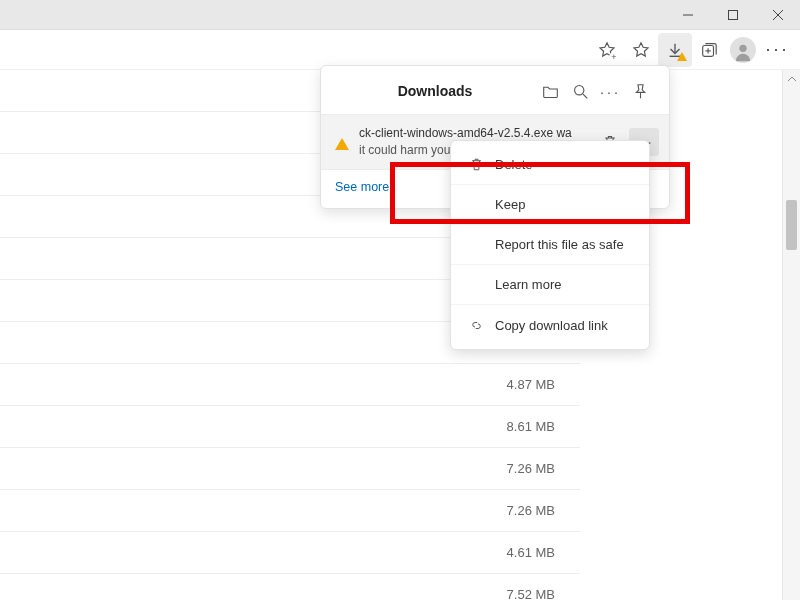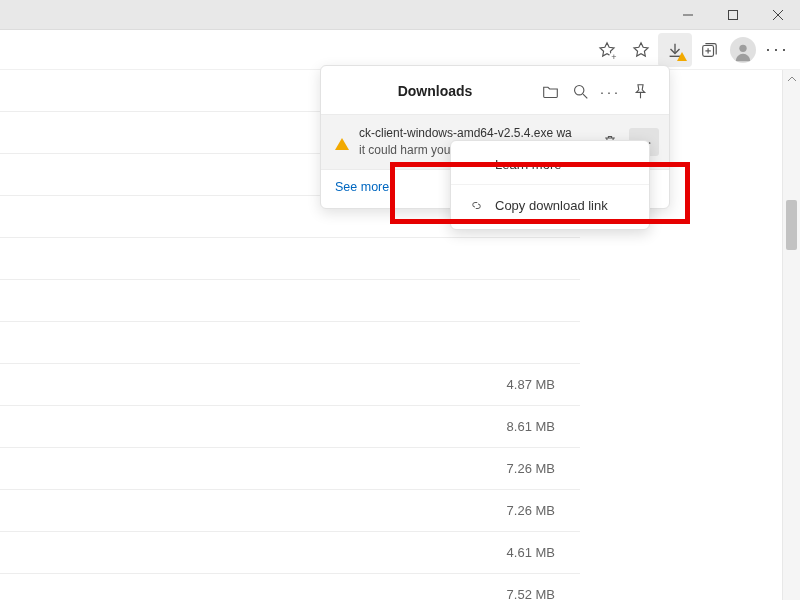--- a/index.html
+++ b/index.html
@@ -407,20 +407,38 @@
         <span class="dots" style="font-size:14px;letter-spacing:2px;">···</span>
       </div>
     </div>
   </div>
 
   <div class="dp-see-more">See more</div>
 </div>
 
 <div class="ctx-menu">
   <div class="ctx-item">
+    <div class="ctx-icon">
+      <svg viewBox="0 0 20 20" fill="none" stroke="currentColor" stroke-width="1.3">
+        <path d="M4 5 h12"></path>
+          <path d="M8 5 V3 h4 v2"></path>
+          <path d="M6 5 l1 12 h6 l1-12"></path>
+      </svg>
+    </div>
+    <div class="ctx-label">Delete</div>
+  </div>
+  <div class="ctx-item">
+    <div class="ctx-icon"></div>
+    <div class="ctx-label">Keep</div>
+  </div>
+  <div class="ctx-item">
+    <div class="ctx-icon"></div>
+    <div class="ctx-label">Report this file as safe</div>
+  </div>
+  <div class="ctx-item">
     <div class="ctx-icon"></div>
     <div class="ctx-label">Learn more</div>
   </div>
   <div class="ctx-item">
     <div class="ctx-icon">
       <svg viewBox="0 0 20 20" fill="none" stroke="currentColor" stroke-width="1.3">
         <path d="M8 12 a3 3 0 0 1 0-6 h3"></path>
           <path d="M12 8 a3 3 0 0 1 0 6 h-3"></path>
       </svg>
     </div>

